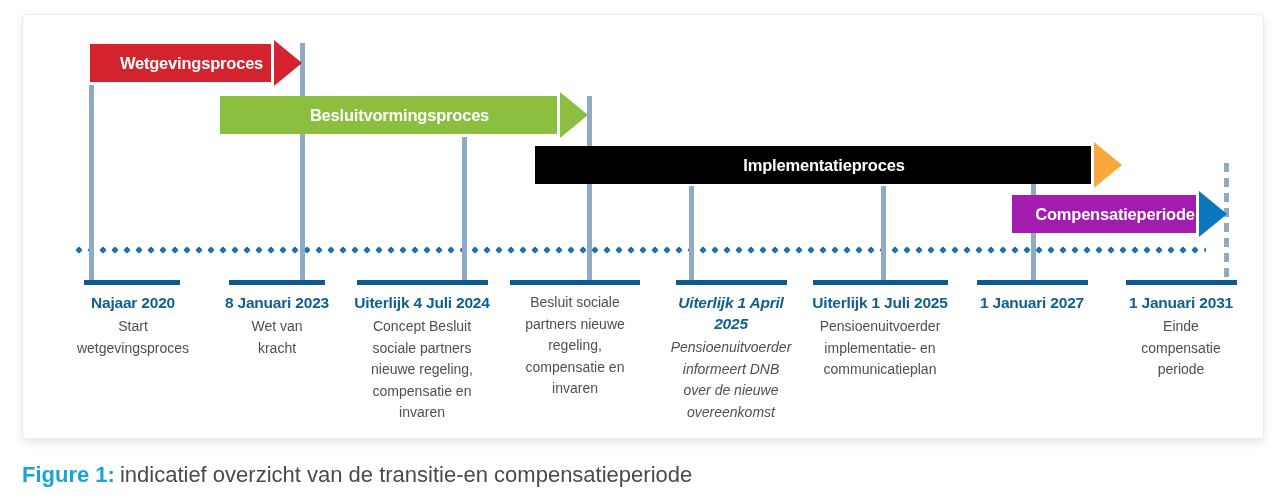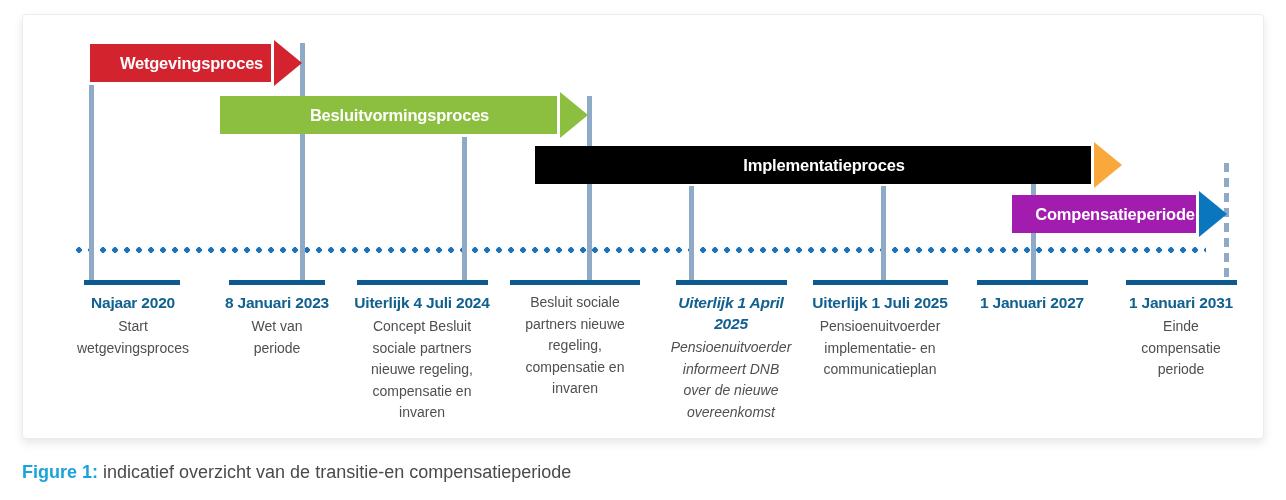--- a/index.html
+++ b/index.html
@@ -16,21 +16,21 @@
   .arrow{position:absolute;z-index:3;display:flex;align-items:center;justify-content:center;
          padding-left:22px;box-sizing:border-box;}
   .arrow-label{color:#ffffff;font-weight:bold;font-size:16.5px;white-space:nowrap;letter-spacing:-0.2px;}
   .arrow-head{position:absolute;left:calc(100% + 3px);top:-4px;bottom:-4px;width:28px;
               clip-path:polygon(0 0,100% 50%,0 100%);}
   .tick{position:absolute;top:280px;height:5px;background:var(--navy,#0d5a91);z-index:2;}
   .milestone{position:absolute;top:292px;width:170px;text-align:center;z-index:2;}
   .m-date{color:var(--date_text,#11608f);font-weight:bold;font-size:15.5px;line-height:21px;
           white-space:pre-line;margin-bottom:3px;letter-spacing:-0.2px;}
   .m-desc{color:var(--desc_text,#4f4f4f);font-size:14px;line-height:21.5px;white-space:pre-line;}
-  .caption{position:absolute;left:22px;top:462px;font-size:18px;z-index:2;}
+  .caption{position:absolute;left:22px;top:462px;font-size:22px;z-index:2;}
   .caption-label{color:var(--caption_accent,#19a3dc);font-weight:bold;margin-right:5px;}
   .caption-text{color:var(--caption_text,#4a4a4a);}
 </style>
 </head>
 <body style="--navy: #0d5a91; --steel: #8faac6; --dots: #1b72b8; --date_text: #11608f; --desc_text: #4f4f4f; --caption_accent: #19a3dc; --caption_text: #4a4a4a; --card_border: #ececec;">
 
 <div class="page">
   <div class="card"></div>
   <div id="diagram">
       <div class="vline" style="left: 88.5px; top: 85px; height: 197px;"></div>
@@ -61,21 +61,21 @@
       <div class="tick" style="left: 84px; width: 96px;"></div>
       <div class="milestone" style="left: 48px;">
         <div class="m-date">Najaar 2020</div>
         <div class="m-desc">Start
 wetgevingsproces</div>
       </div>
       <div class="tick" style="left: 229px; width: 96px;"></div>
       <div class="milestone" style="left: 192px;">
         <div class="m-date">8 Januari 2023</div>
         <div class="m-desc">Wet van
-periode</div>
+kracht</div>
       </div>
       <div class="tick" style="left: 357px; width: 131px;"></div>
       <div class="milestone" style="left: 337px;">
         <div class="m-date">Uiterlijk 4 Juli 2024</div>
         <div class="m-desc">Concept Besluit
 sociale partners
 nieuwe regeling,
 compensatie en
 invaren</div>
       </div>

